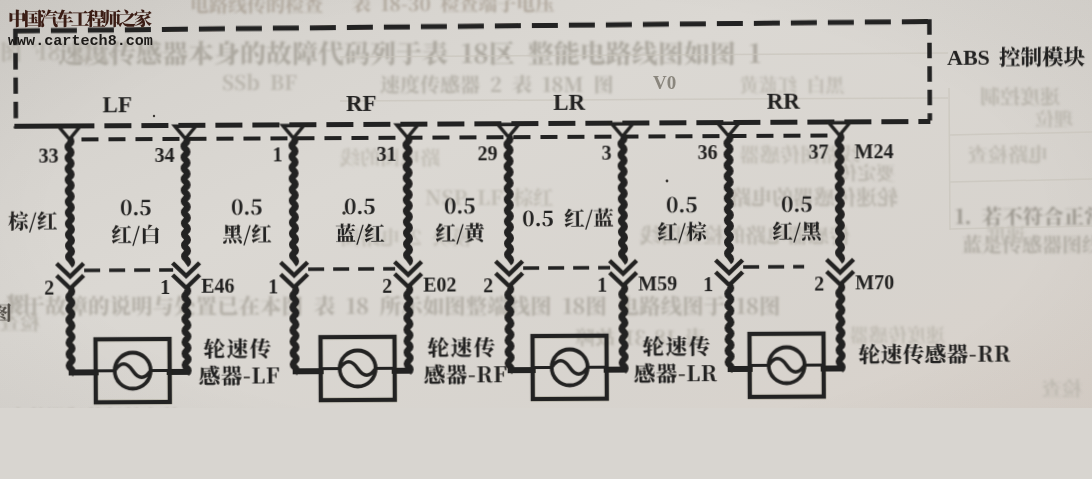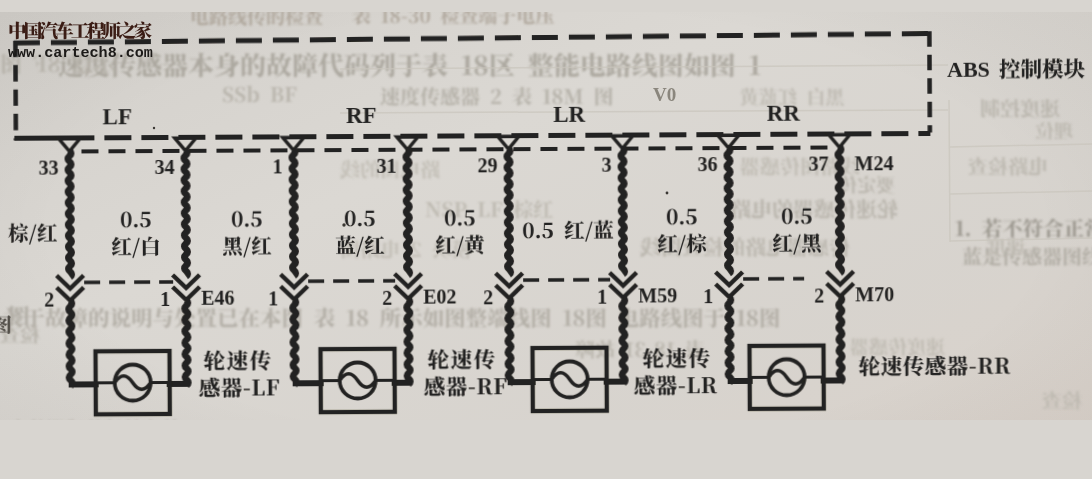--- a/index.html
+++ b/index.html
@@ -1,16 +1,16 @@
 <!DOCTYPE html>
 <html><head><meta charset="utf-8">
 <style>
 html,body{margin:0;padding:0;background:#d8d5d0;}
 #page{position:relative;width:1092px;height:408px;overflow:hidden;
-font-family:"Liberation Sans",sans-serif;margin-top:12px;}
+font-family:"Liberation Sans",sans-serif;}
 </style></head>
 <body>
 <div id="page">
 <svg width="1092" height="479" viewBox="0 0 1092 479">
 <defs>
 <linearGradient id="paper" x1="0" y1="0" x2="1" y2="1">
           <stop offset="0" stop-color="#cfccc7" stop-opacity=".6"></stop>
           <stop offset=".35" stop-color="#e0ddd8" stop-opacity=".5"></stop>
           <stop offset=".7" stop-color="#d9d4ce" stop-opacity=".45"></stop>
           <stop offset="1" stop-color="#decfc4" stop-opacity=".5"></stop>

